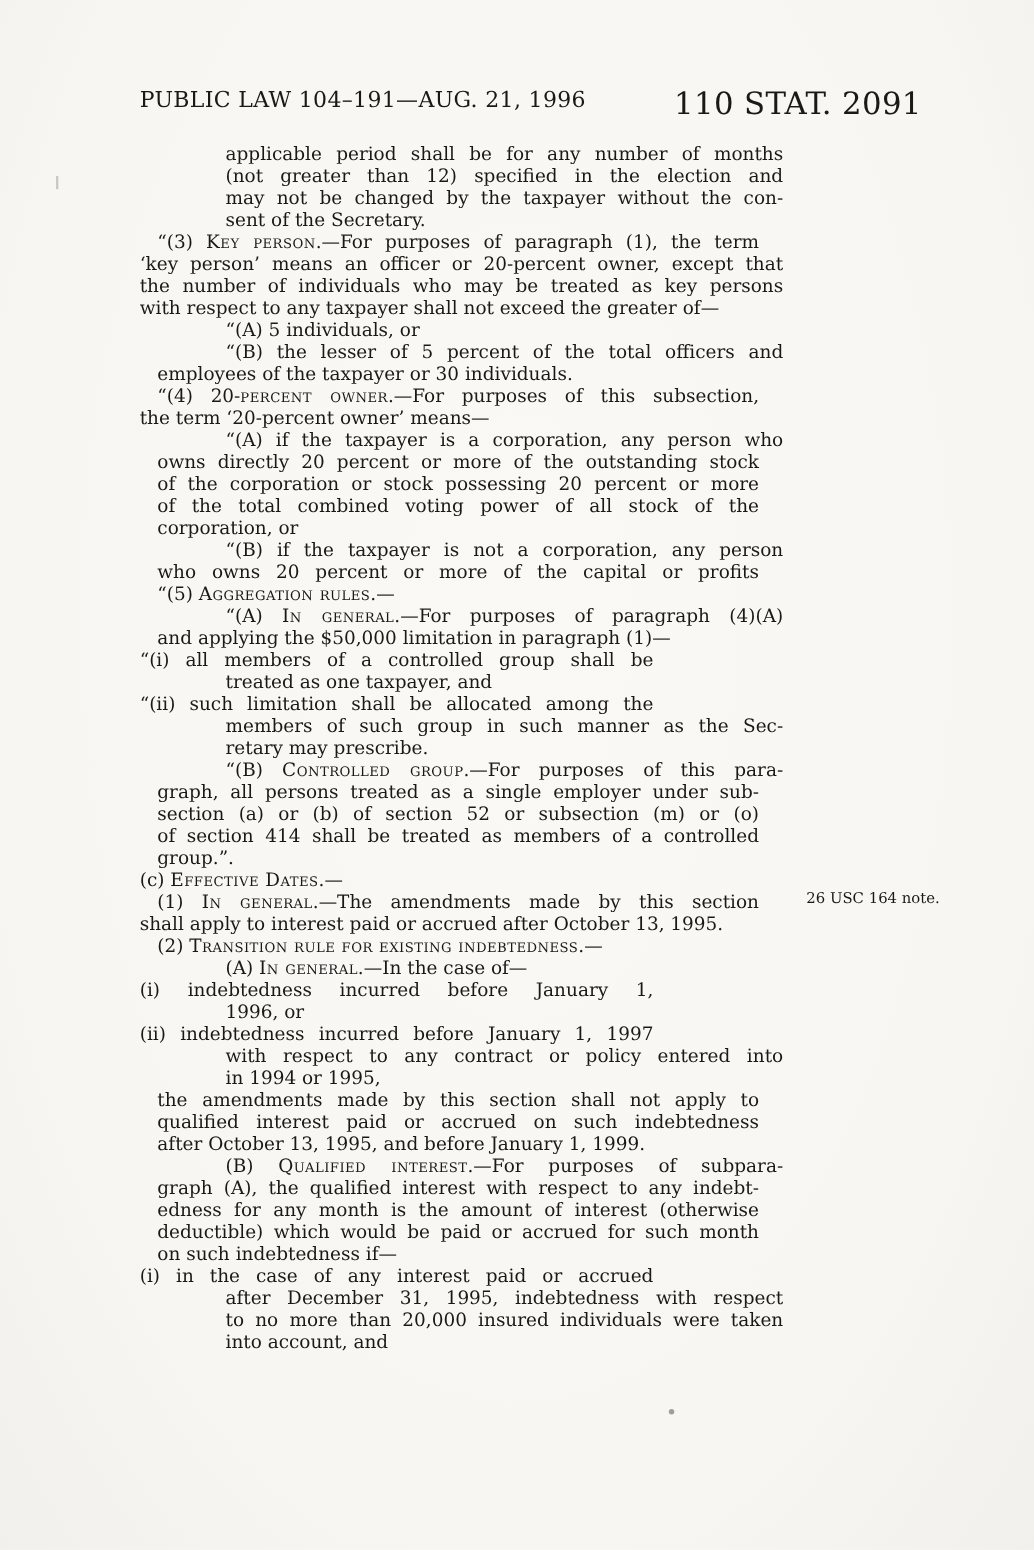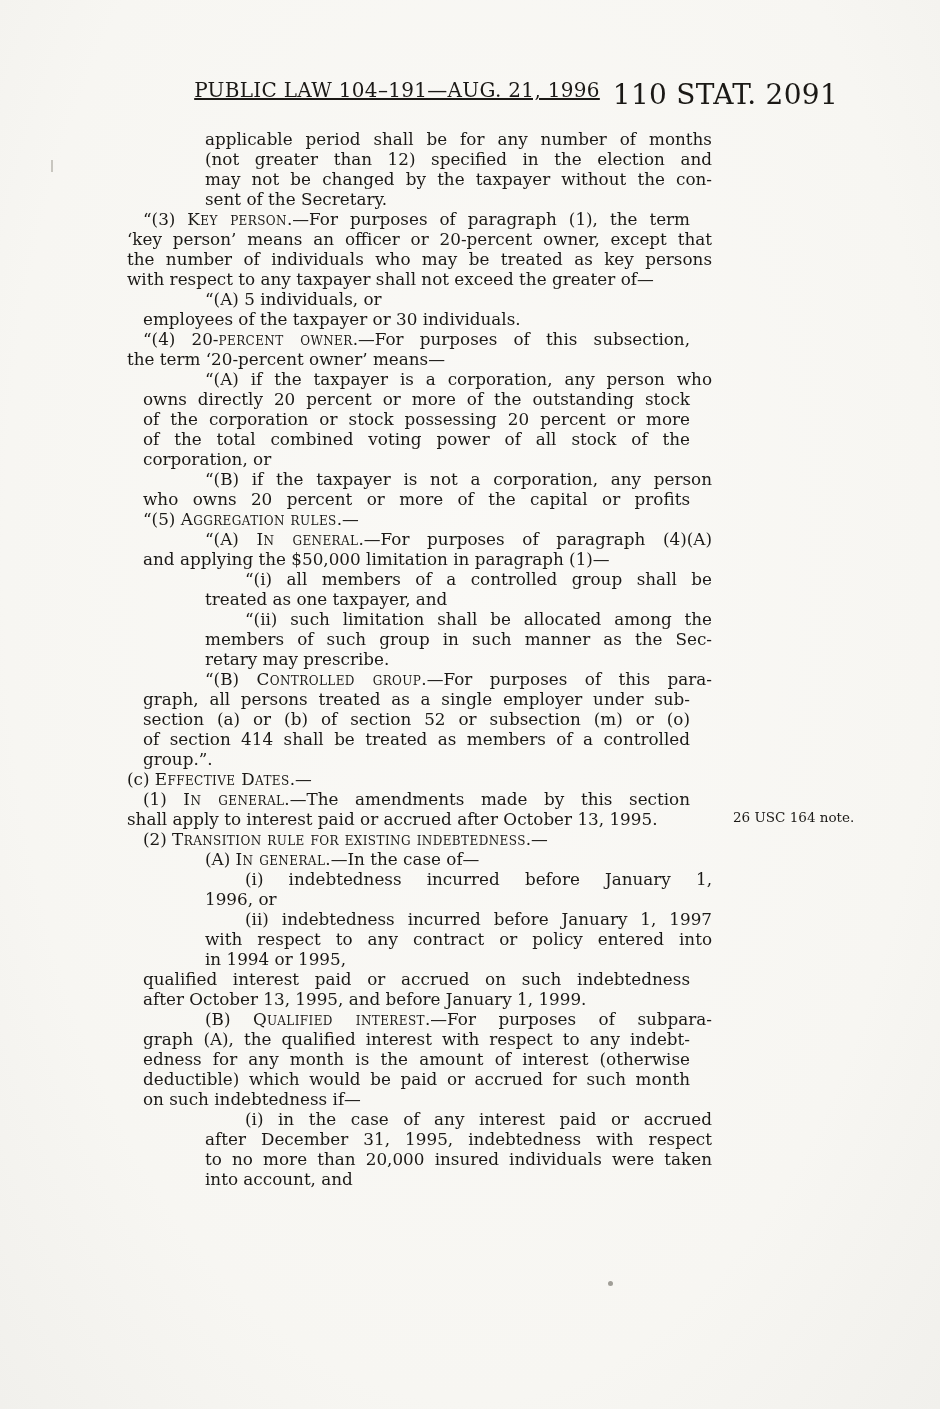--- a/index.html
+++ b/index.html
@@ -5,30 +5,30 @@
   :root { --paper:#f7f6f2; --ink:#1b1916; }
   html,body { margin:0; padding:0; }
   body { width:940px; font-family:"DejaVu Serif","Liberation Serif",serif; }
   .page {
     position:relative; width:940px; height:1409px;
     background: radial-gradient(ellipse at 50% 40%, #faf9f6 0%, var(--paper) 70%, #f1f0ec 100%);
     color:var(--ink); overflow:hidden;
   }
   .header { position:absolute; top:78px; left:0; width:940px; height:24px; }
   .h-left {
-    position:absolute; left:127px; width:540px; text-align:center;
-    font-size:20px; letter-spacing:0.3px; white-space:nowrap;text-decoration:underline;
+    position:absolute; left:127px; width:540px; 
+    font-size:20px; letter-spacing:0.3px; white-space:nowrap;
   }
   .h-right { position:absolute; right:102px; font-size:28px; letter-spacing:0.3px; white-space:nowrap; }
   .bodycol { position:absolute; left:127px; top:129px; width:585px; }
   .line { height:20px; line-height:20px; font-size:16.8px; }
   .ind0 { margin-left:0;     width:585px; }
   .ind1 { margin-left:16px;  width:547px; }
   .ind2 { margin-left:78px;  width:507px; }
-  .ind3 { margin-left:118px; width:467px; }
+  .ind3 { width:467px; }
   .j { text-align:justify; text-align-last:justify; }
   .sc { font-variant:small-caps; letter-spacing:0.4px; }
   .note {
     position:absolute; left:733px; top:809px; width:140px;
     font-size:13.5px; line-height:16px;
   }
   
   .page::before {
     content:""; position:absolute; left:608px; top:1281px; width:5px; height:5px;
     border-radius:50%; background:#a09e97;
@@ -50,20 +50,21 @@
   <div class="bodycol">
       <div class="line ind2 j">applicable period shall be for any number of months</div>
       <div class="line ind2 j">(not greater than 12) specified in the election and</div>
       <div class="line ind2 j">may not be changed by the taxpayer without the con-</div>
       <div class="line ind2">sent of the Secretary.</div>
       <div class="line ind1 j">“(3) <span class="sc">Key person</span>.—For purposes of paragraph (1), the term</div>
       <div class="line ind0 j">‘key person’ means an officer or 20-percent owner, except that</div>
       <div class="line ind0 j">the number of individuals who may be treated as key persons</div>
       <div class="line ind0">with respect to any taxpayer shall not exceed the greater of—</div>
       <div class="line ind2">“(A) 5 individuals, or</div>
+      <div class="line ind2 j">“(B) the lesser of 5 percent of the total officers and</div>
       <div class="line ind1">employees of the taxpayer or 30 individuals.</div>
       <div class="line ind1 j">“(4) 20-<span class="sc">percent owner</span>.—For purposes of this subsection,</div>
       <div class="line ind0">the term ‘20-percent owner’ means—</div>
       <div class="line ind2 j">“(A) if the taxpayer is a corporation, any person who</div>
       <div class="line ind1 j">owns directly 20 percent or more of the outstanding stock</div>
       <div class="line ind1 j">of the corporation or stock possessing 20 percent or more</div>
       <div class="line ind1 j">of the total combined voting power of all stock of the</div>
       <div class="line ind1">corporation, or</div>
       <div class="line ind2 j">“(B) if the taxpayer is not a corporation, any person</div>
       <div class="line ind1 j">who owns 20 percent or more of the capital or profits</div>
@@ -83,20 +84,21 @@
       <div class="line ind0">(c) <span class="sc">Effective Dates</span>.—</div>
       <div class="line ind1 j">(1) <span class="sc">In general</span>.—The amendments made by this section</div>
       <div class="line ind0">shall apply to interest paid or accrued after October 13, 1995.</div>
       <div class="line ind1">(2) <span class="sc">Transition rule for existing indebtedness</span>.—</div>
       <div class="line ind2">(A) <span class="sc">In general</span>.—In the case of—</div>
       <div class="line ind3 j">(i) indebtedness incurred before January 1,</div>
       <div class="line ind2">1996, or</div>
       <div class="line ind3 j">(ii) indebtedness incurred before January 1, 1997</div>
       <div class="line ind2 j">with respect to any contract or policy entered into</div>
       <div class="line ind2">in 1994 or 1995,</div>
+      <div class="line ind1 j">the amendments made by this section shall not apply to</div>
       <div class="line ind1 j">qualified interest paid or accrued on such indebtedness</div>
       <div class="line ind1">after October 13, 1995, and before January 1, 1999.</div>
       <div class="line ind2 j">(B) <span class="sc">Qualified interest</span>.—For purposes of subpara-</div>
       <div class="line ind1 j">graph (A), the qualified interest with respect to any indebt-</div>
       <div class="line ind1 j">edness for any month is the amount of interest (otherwise</div>
       <div class="line ind1 j">deductible) which would be paid or accrued for such month</div>
       <div class="line ind1">on such indebtedness if—</div>
       <div class="line ind3 j">(i) in the case of any interest paid or accrued</div>
       <div class="line ind2 j">after December 31, 1995, indebtedness with respect</div>
       <div class="line ind2 j">to no more than 20,000 insured individuals were taken</div>

